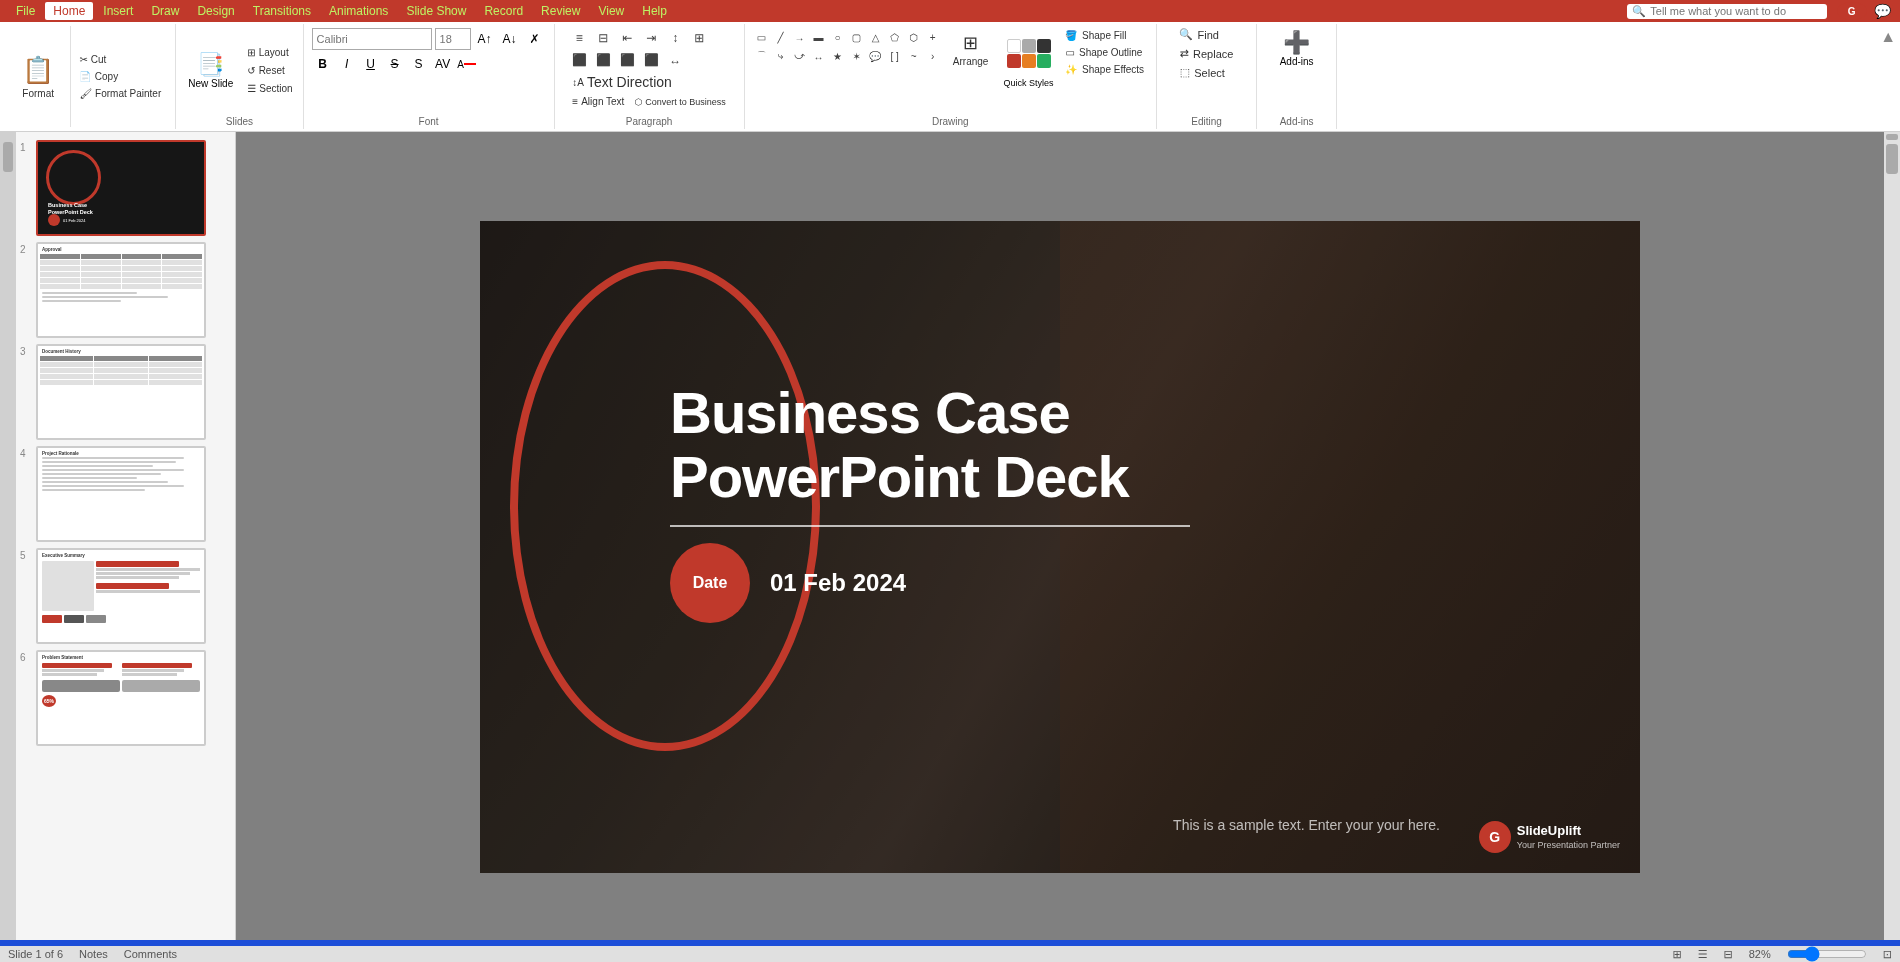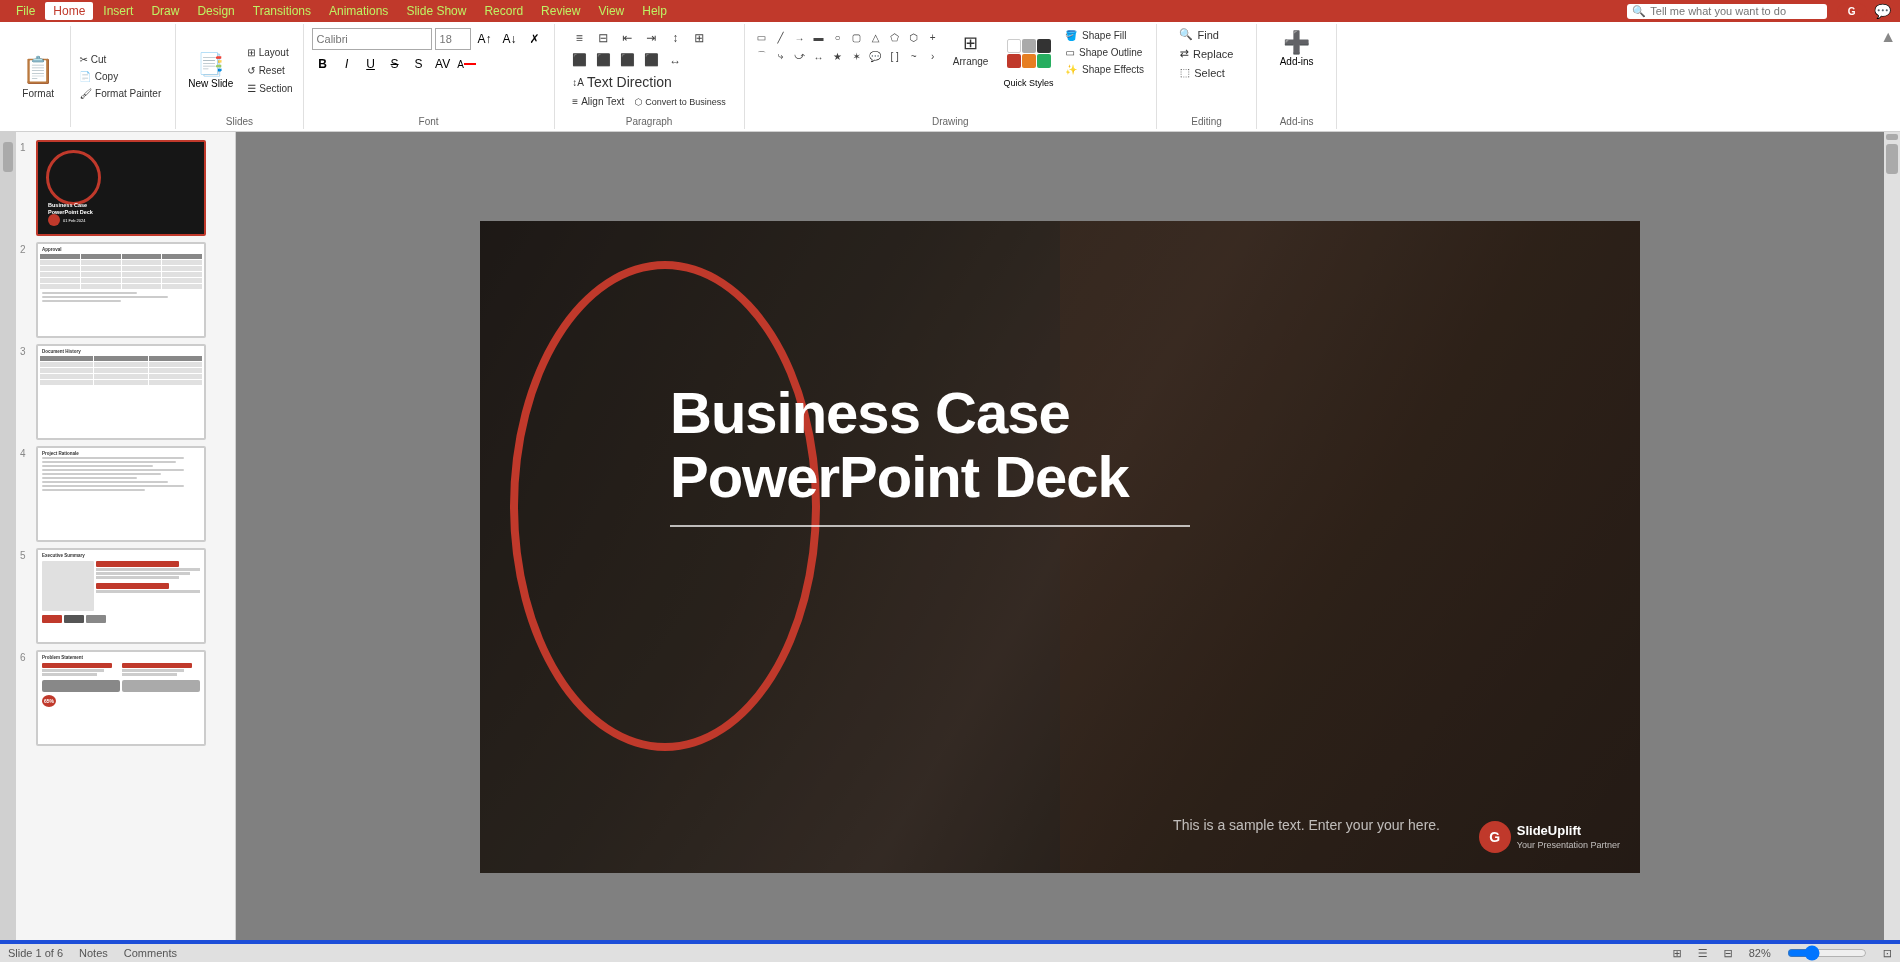--- a/index.html
+++ b/index.html
@@ -448,21 +448,21 @@
     
     .status-bar {
       height: 22px;
       background: #e0e0e0;
       display: flex;
       align-items: center;
       padding: 0 8px;
       font-size: 11px;
       color: #555;
       gap: 16px;
-      border-top: 4px solid #1d4ed8;
+      border-top: 6px solid #1d4ed8;
       position: absolute;
       bottom: 0;
       left: 0;
       right: 0;
     }
 
     
     .zoom-slider {
       width: 80px;
       height: 14px;
@@ -890,20 +890,26 @@
         <div style="position:absolute;right:0;top:0;bottom:0;width:50%;background:linear-gradient(135deg, rgba(150,100,70,0.4) 0%, rgba(100,70,50,0.6) 100%);"></div>
       </div>
       <div class="dark-overlay"></div>
 
       <div class="slide-circle"></div>
 
       <div class="slide-main-text">
         <div class="slide-title-line1">Business Case</div>
         <div class="slide-title-line2">PowerPoint Deck</div>
         <div class="slide-divider"></div>
+        <div class="slide-date-row">
+          <div class="date-badge">
+            <span>Date</span>
+          </div>
+          <div class="date-text">01 Feb 2024</div>
+        </div>
       </div>
 
       <div class="sample-text">This is a sample text. Enter your your here.</div>
 
       <div class="watermark">
         <div class="watermark-avatar">G</div>
         <div class="watermark-text">
           <div class="watermark-brand">SlideUplift</div>
           <div style="font-size:9px;color:rgba(255,255,255,0.7);">Your Presentation Partner</div>
         </div>

